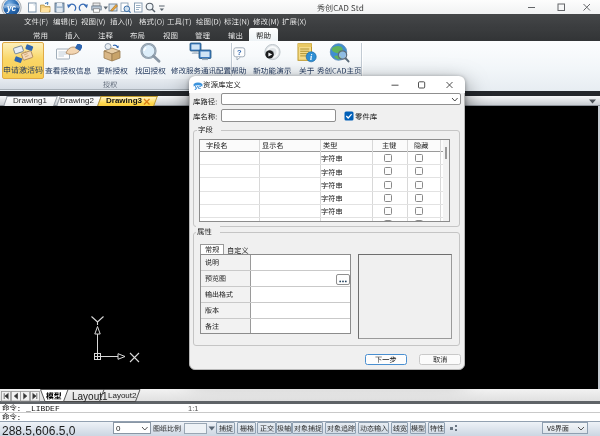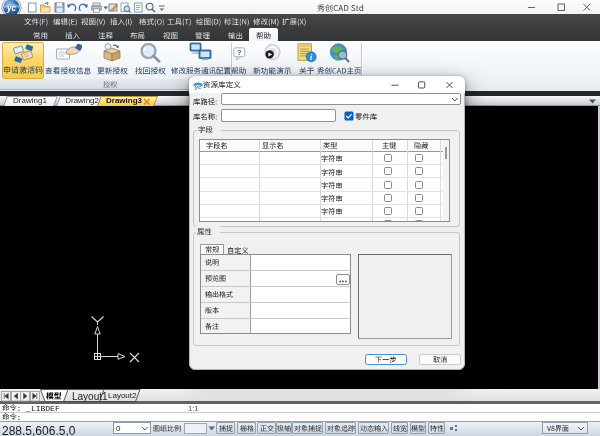--- a/index.html
+++ b/index.html
@@ -236,21 +236,21 @@
 <path d="M16.5 15.2 L19.5 18.4" stroke="#5a6b7a" stroke-width="2" stroke-linecap="round"></path>
 </svg>
 <svg style="position:absolute;left:317.2px;top:65.9px;overflow:visible" width="45" height="10" aria-hidden="true">
       <path transform="translate(0,7.5)" d="M5.8 -6.3C4.7 -6 2.6 -5.8 0.9 -5.8C0.9 -5.6 1 -5.4 1 -5.3C1.8 -5.3 2.6 -5.4 3.4 -5.4V-4.7H0.5V-4.2H2.8C2.1 -3.5 1.1 -2.9 0.2 -2.6C0.4 -2.5 0.5 -2.3 0.6 -2.2C1.6 -2.6 2.8 -3.3 3.4 -4.2V-2.7H4V-4.2C4.7 -3.4 5.8 -2.6 6.8 -2.3C6.9 -2.4 7.1 -2.6 7.2 -2.7C6.3 -3 5.3 -3.6 4.7 -4.2H7V-4.7H4V-5.5C4.9 -5.6 5.6 -5.7 6.3 -5.8ZM1.4 -2.6V-2.1H2.5C2.3 -1.1 1.9 -0.3 0.5 0.1C0.6 0.3 0.8 0.5 0.8 0.6C2.4 0.1 2.9 -0.9 3.1 -2.1H4.4C4.4 -1.8 4.3 -1.4 4.2 -1.2H5.9C5.8 -0.5 5.7 -0.1 5.6 -0C5.5 0 5.4 0 5.3 0C5.1 0 4.7 0 4.2 -0C4.3 0.1 4.4 0.3 4.4 0.5C4.8 0.5 5.3 0.5 5.5 0.5C5.7 0.5 5.9 0.5 6 0.3C6.2 0.1 6.3 -0.3 6.5 -1.4C6.5 -1.5 6.5 -1.7 6.5 -1.7H4.9L5.1 -2.6Z M13.8 -6.2V-0.1C13.8 -0 13.7 0 13.6 0C13.4 0 13 0.1 12.4 0C12.5 0.2 12.6 0.4 12.6 0.6C13.3 0.6 13.8 0.6 14 0.5C14.2 0.4 14.3 0.2 14.3 -0.1V-6.2ZM12.3 -5.4V-1.3H12.9V-5.4ZM8.6 -3.6V-0.3C8.6 0.3 8.8 0.5 9.5 0.5C9.7 0.5 10.7 0.5 10.9 0.5C11.6 0.5 11.7 0.2 11.8 -0.8C11.7 -0.9 11.4 -1 11.3 -1.1C11.3 -0.2 11.2 0 10.9 0C10.6 0 9.8 0 9.6 0C9.2 0 9.1 -0.1 9.1 -0.3V-3.1H10.7C10.7 -2.1 10.6 -1.8 10.5 -1.7C10.5 -1.6 10.4 -1.6 10.3 -1.6C10.2 -1.6 9.9 -1.6 9.7 -1.6C9.7 -1.5 9.8 -1.3 9.8 -1.1C10.1 -1.1 10.4 -1.1 10.5 -1.1C10.7 -1.2 10.9 -1.2 11 -1.3C11.1 -1.5 11.2 -2 11.3 -3.3C11.3 -3.4 11.3 -3.6 11.3 -3.6ZM9.8 -6.3C9.4 -5.3 8.7 -4.3 7.7 -3.6C7.8 -3.5 8 -3.3 8.1 -3.2C8.9 -3.8 9.5 -4.5 10 -5.3C10.6 -4.7 11.2 -3.9 11.6 -3.4L12 -3.8C11.6 -4.3 10.8 -5.2 10.2 -5.8L10.4 -6.1Z M17.8 0.1C18.5 0.1 19.1 -0.2 19.5 -0.7L19.1 -1.1C18.8 -0.7 18.4 -0.5 17.9 -0.5C16.8 -0.5 16.1 -1.4 16.1 -2.8C16.1 -4.1 16.8 -5 17.9 -5C18.4 -5 18.7 -4.8 19 -4.5L19.4 -4.9C19.1 -5.3 18.5 -5.6 17.9 -5.6C16.5 -5.6 15.4 -4.5 15.4 -2.7C15.4 -1 16.5 0.1 17.8 0.1Z M19.8 0H20.5L21 -1.7H23.1L23.6 0H24.3L22.4 -5.5H21.7ZM21.2 -2.2 21.5 -3.1C21.7 -3.7 21.9 -4.3 22 -4.9H22.1C22.2 -4.3 22.4 -3.7 22.6 -3.1L22.9 -2.2Z M25.1 0H26.5C28.2 0 29.1 -1 29.1 -2.8C29.1 -4.5 28.2 -5.5 26.5 -5.5H25.1ZM25.8 -0.6V-4.9H26.4C27.7 -4.9 28.3 -4.2 28.3 -2.8C28.3 -1.4 27.7 -0.6 26.4 -0.6Z M32.3 -6C32.8 -5.6 33.3 -5.1 33.6 -4.8H30.3V-4.3H32.9V-2.6H30.6V-2.1H32.9V-0.2H29.9V0.3H36.6V-0.2H33.6V-2.1H35.9V-2.6H33.6V-4.3H36.2V-4.8H33.8L34.2 -5.1C33.9 -5.4 33.2 -5.9 32.8 -6.3Z M40.5 -3.5V-2.1C40.5 -1.3 40.2 -0.4 37.4 0.1C37.5 0.3 37.7 0.5 37.7 0.6C40.6 -0 41.1 -1.1 41.1 -2.1V-3.5ZM41.1 -0.8C42 -0.4 43.1 0.2 43.6 0.6L44 0.2C43.4 -0.2 42.3 -0.8 41.4 -1.2ZM38.3 -4.5V-1H38.9V-3.9H42.7V-1H43.3V-4.5H40.6C40.7 -4.7 40.9 -5 41 -5.4H44V-5.9H37.6V-5.4H40.4C40.3 -5.1 40.1 -4.7 40 -4.5Z" fill="#243a5e"></path>
     </svg>
 <div class="abs" style="left:0;top:90.5px;width:600px;height:5px;background:#24272b"></div>
 <div class="abs" style="left:0;top:95.5px;width:600px;height:10.5px;background:linear-gradient(#f6f7f8,#c9cdd2);border-bottom:1px solid #8e939a"></div>
 <div class="abs" style="left:3px;top:95.5px;width:51px;height:10.5px;background:linear-gradient(#ffffff,#e9ebed);border:1px solid #9aa0a7;border-bottom:none;transform:skewX(-20deg);transform-origin:bottom left"></div>
 <div class="abs" style="left:7px;top:96px;width:46px;height:10px;font-size:8px;color:#222;text-align:center;font-family:'Liberation Sans'">Drawing1</div>
 <div class="abs" style="left:56px;top:95.5px;width:42px;height:10.5px;background:linear-gradient(#ffffff,#e9ebed);border:1px solid #9aa0a7;border-bottom:none;transform:skewX(-20deg);transform-origin:bottom left"></div>
-<div class="abs" style="left:55px;top:96px;width:44px;height:10px;font-size:8px;color:#222;text-align:right;font-family:'Liberation Sans'">Drawing2</div>
+<div class="abs" style="left:55px;top:96px;width:44px;height:10px;font-size:8px;color:#222;text-align:center;font-family:'Liberation Sans'">Drawing2</div>
 <div class="abs" style="left:97px;top:95.5px;width:57px;height:10.5px;background:linear-gradient(#fff3c4,#ffd94e 60%,#f7c93e);border:1px solid #c09a28;border-bottom:none;transform:skewX(-20deg);transform-origin:bottom left"></div>
 <div class="abs" style="left:96px;top:96px;width:46px;height:20px;font-size:8px;font-weight:bold;color:#111;text-align:right;font-family:'Liberation Sans'">Drawing3</div>
 <svg class="abs" style="left:143px;top:97.5px" width="8" height="8">
       <path d="M1 1 L6.5 6.5 M6.5 1 L1 6.5" stroke="#d97c18" stroke-width="1.3"></path>
     </svg>
 <svg class="abs" style="left:588px;top:97.5px" width="9" height="7">
       <path d="M1 1.5 L8 1.5 L4.5 5.5 Z" fill="#4a4f55"></path>
     </svg>
 <div class="abs" style="left:0;top:106px;width:600px;height:283px;background:#000;border-right:2px solid #c6cbd1"></div>
 <svg class="abs" style="left:88px;top:312px" width="52" height="52">

